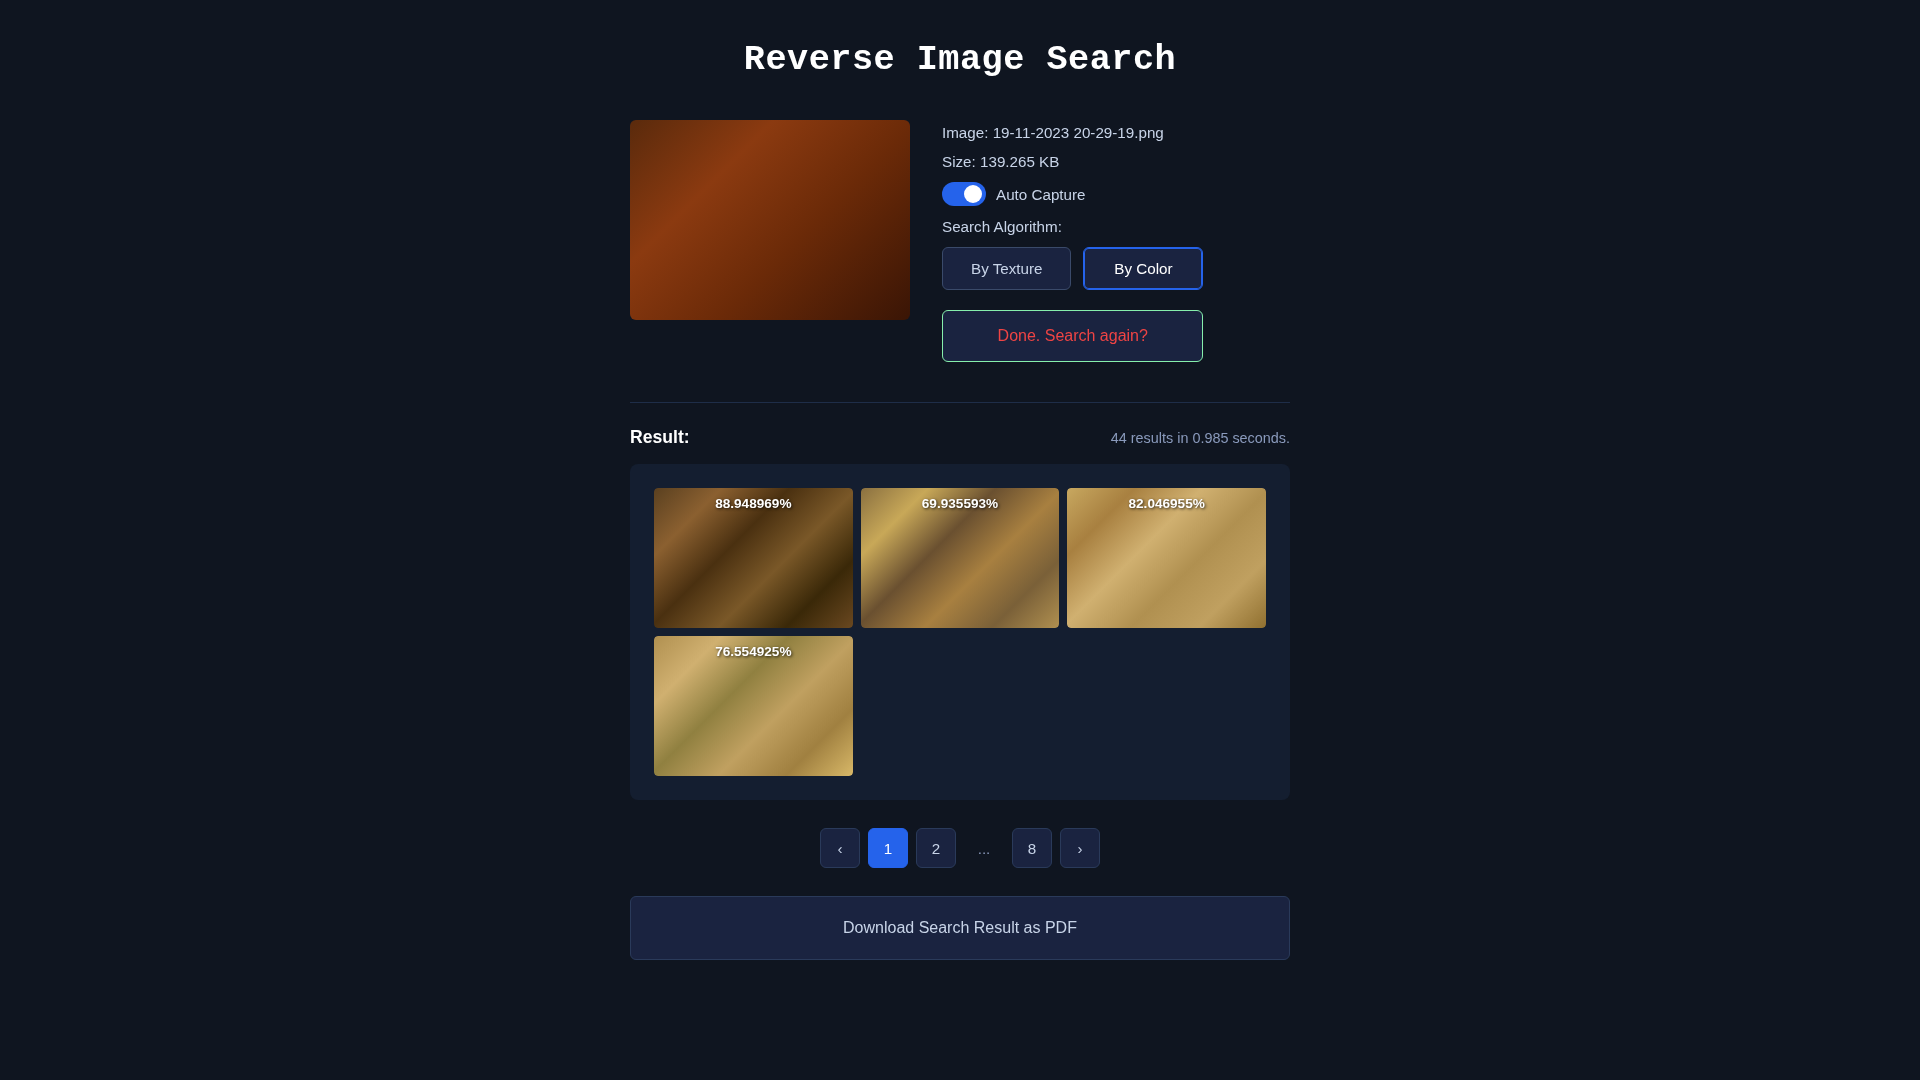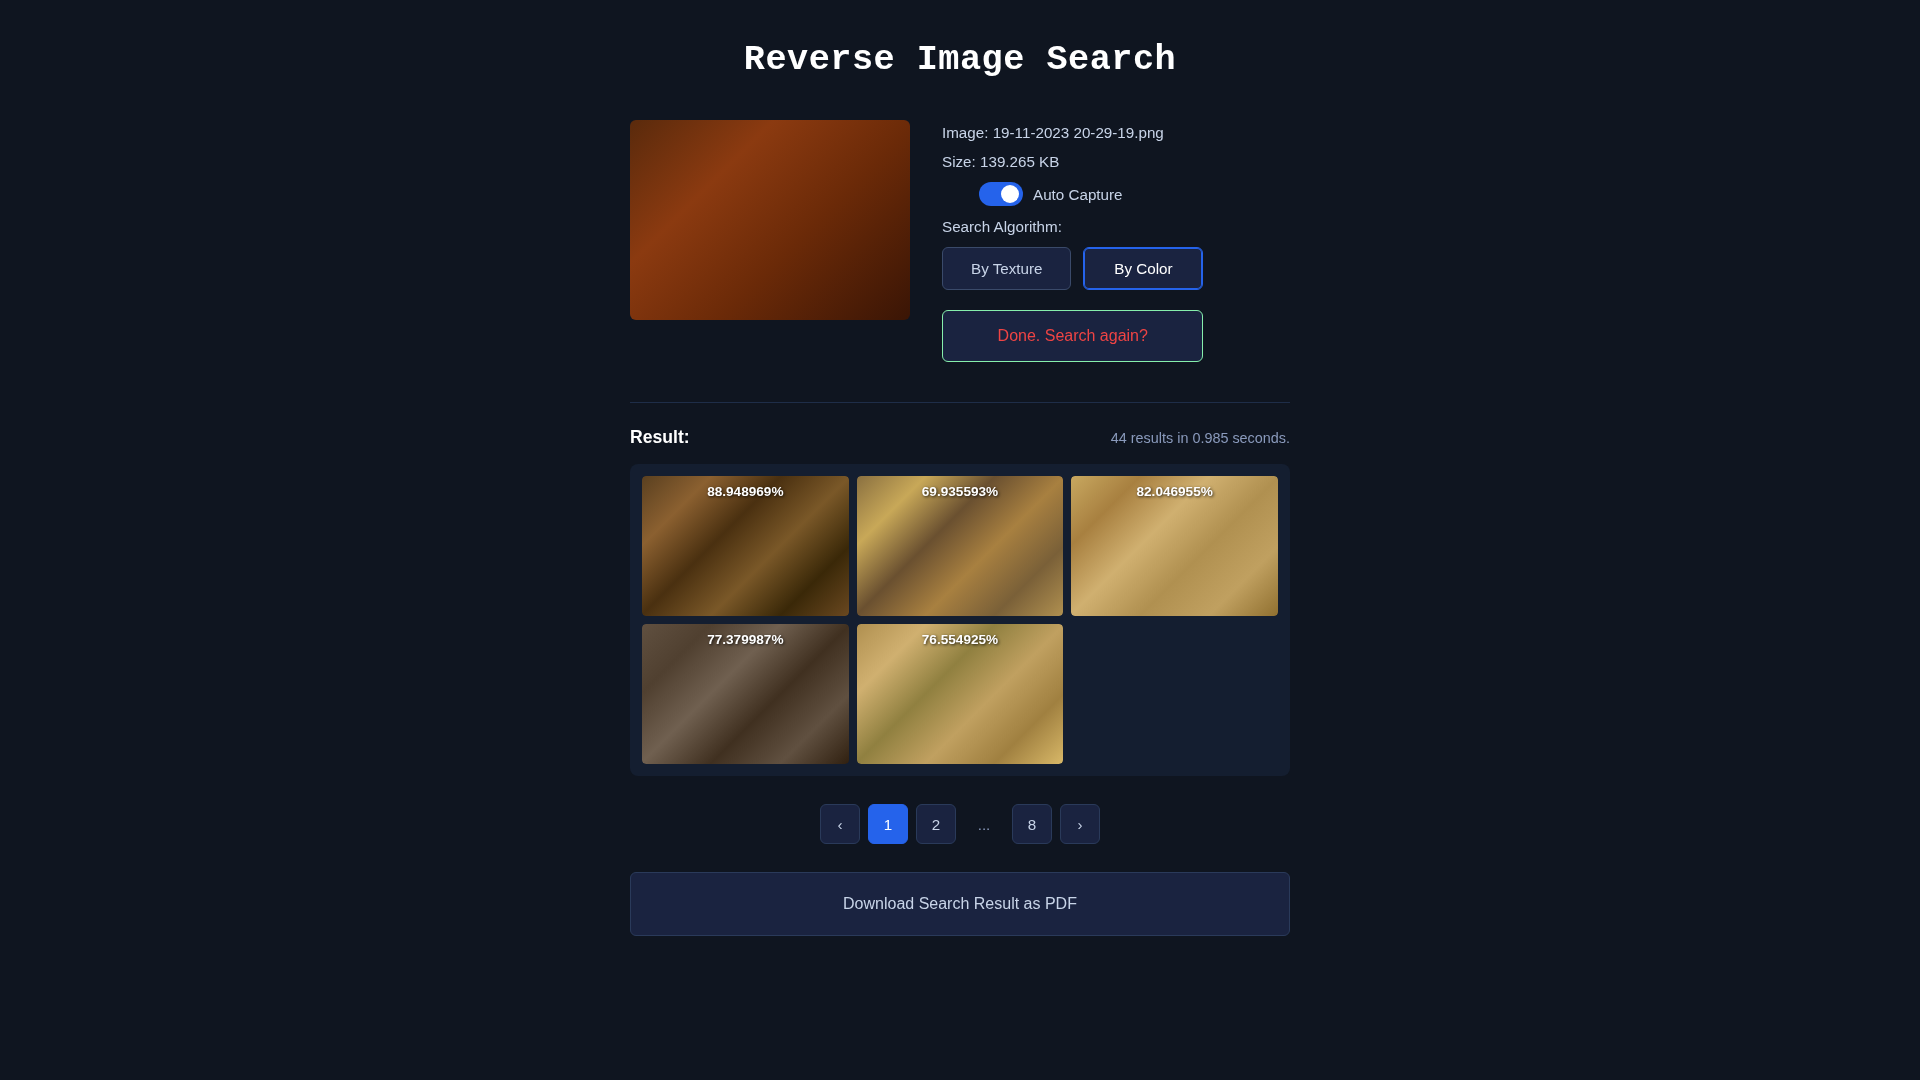--- a/index.html
+++ b/index.html
@@ -57,21 +57,20 @@
 
     .image-size {
       font-size: 0.95rem;
       color: #c8d4e8;
     }
 
     .toggle-row {
       display: flex;
       align-items: center;
       gap: 10px;
-      margin-left: 37px;
     }
 
     .toggle-switch {
       position: relative;
       width: 44px;
       height: 24px;
       cursor: pointer;
     }
 
     .toggle-switch input {
@@ -170,21 +169,21 @@
     }
 
     .results-count {
       font-size: 0.9rem;
       color: #8a9abc;
     }
 
     .results-grid-wrapper {
       background: #141e30;
       border-radius: 8px;
-      padding: 12px;
+      padding: 24px;
       margin-bottom: 28px;
     }
 
     .results-grid {
       display: grid;
       grid-template-columns: repeat(3, 1fr);
       gap: 8px;
     }
 
     .result-item {
@@ -343,24 +342,20 @@
         </div>
         <div class="result-item">
           <div class="result-item-img img-cheetah1" style="position: relative;"></div>
           <div class="result-score">69.935593%</div>
         </div>
         <div class="result-item">
           <div class="result-item-img img-cheetah2" style="position: relative;"></div>
           <div class="result-score">82.046955%</div>
         </div>
         <div class="result-item">
-          <div class="result-item-img img-wolf" style="position: relative;"></div>
-          <div class="result-score">77.379987%</div>
-        </div>
-        <div class="result-item">
           <div class="result-item-img img-cheetah3" style="position: relative;"></div>
           <div class="result-score">76.554925%</div>
         </div>
       </div>
   </div>
 
   
   <div class="pagination">
     <button class="page-btn">‹</button>
     <button class="page-btn active">1</button>

